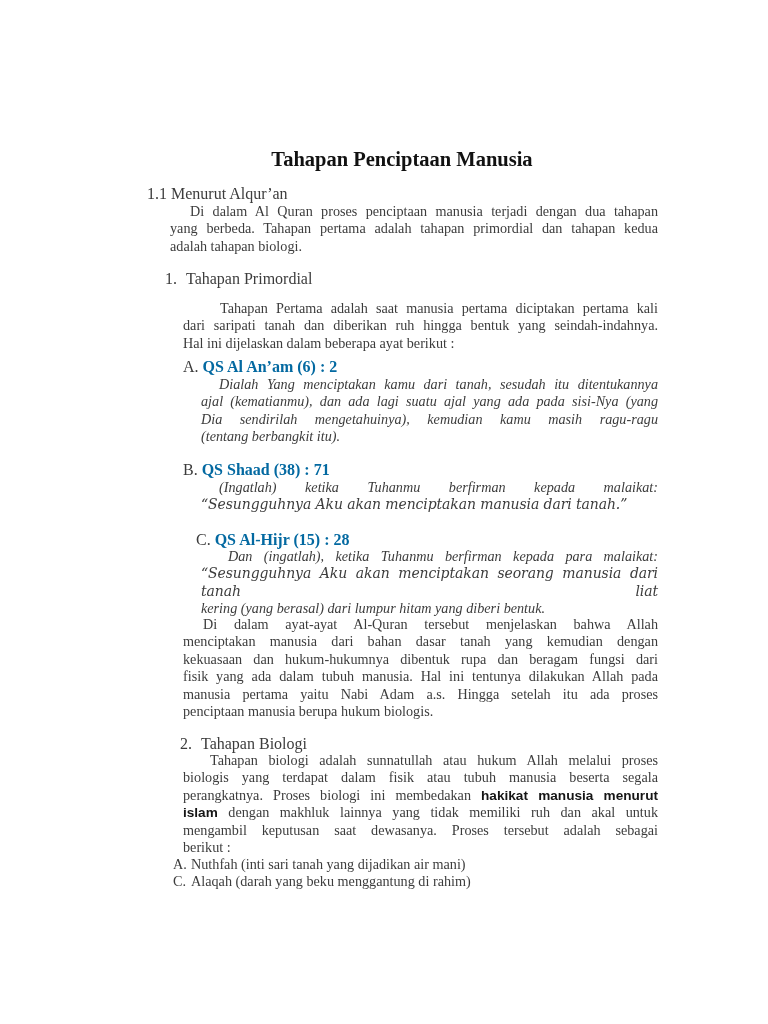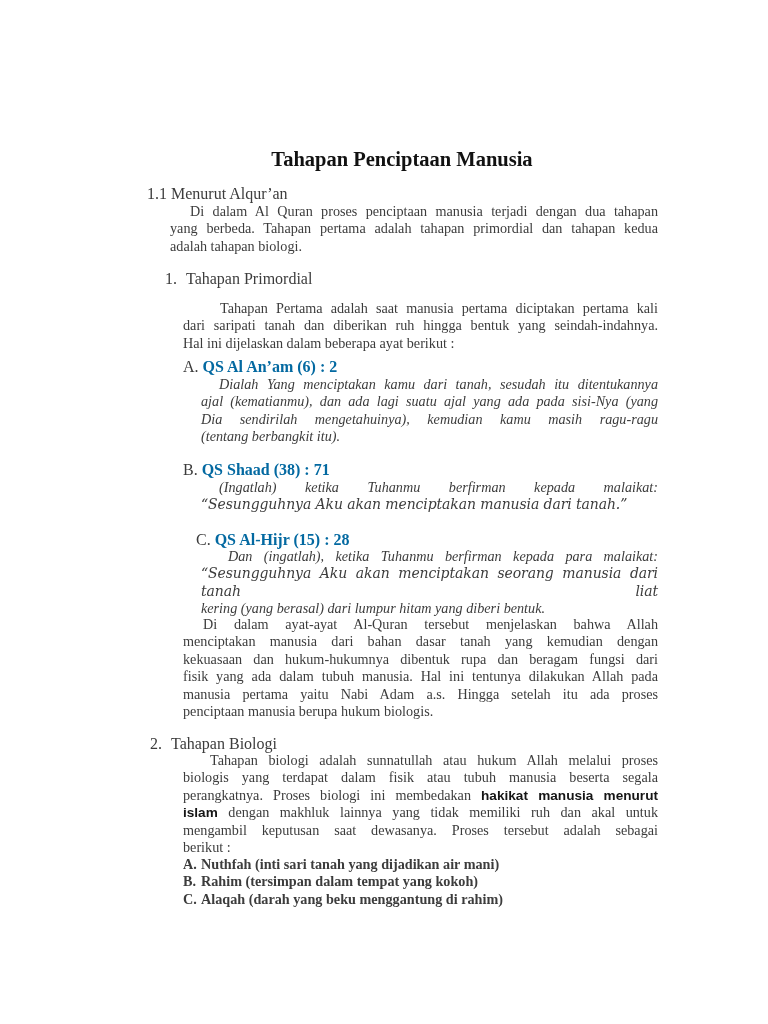--- a/index.html
+++ b/index.html
@@ -75,45 +75,42 @@
 
   <div class="abs para" style="left:183px; top:616px; width:475px;">
     <span class="row ja" style="padding-left: 20px; white-space: normal;">Di dalam ayat-ayat Al-Quran tersebut menjelaskan bahwa Allah</span>
     <span class="row ja" style="white-space: normal;">menciptakan manusia dari bahan dasar tanah yang kemudian dengan</span>
     <span class="row ja" style="white-space: normal;">kekuasaan dan hukum-hukumnya dibentuk rupa dan beragam fungsi dari</span>
     <span class="row ja" style="white-space: normal;">fisik yang ada dalam tubuh manusia. Hal ini tentunya dilakukan Allah pada</span>
     <span class="row ja" style="white-space: normal;">manusia pertama yaitu Nabi Adam a.s. Hingga setelah itu ada proses</span>
     <span class="row">penciptaan manusia berupa hukum biologis.</span>
   </div>
 
-  <div class="abs line" style="left:150px; top:735px;">
+  <div class="abs line" style="left:180px; top:735px;">
     <span>2.</span>
     <span style="margin-left:5px;">Tahapan Biologi</span>
   </div>
 
   <div class="abs para" style="left:183px; top:752px; width:475px;">
     <span class="row ja" style="padding-left: 27px; white-space: normal;">Tahapan biologi adalah sunnatullah atau hukum Allah melalui proses</span>
     <span class="row ja" style="white-space: normal;">biologis yang terdapat dalam fisik atau tubuh manusia beserta segala</span>
     <span class="row ja" style="white-space: normal;">
       <span>perangkatnya. Proses biologi ini membedakan</span>
       <span class="sans-bold">hakikat manusia menurut</span>
     </span>
     <span class="row ja" style="white-space: normal;">
       <span class="sans-bold">islam</span>
       <span>dengan makhluk lainnya yang tidak memiliki ruh dan akal untuk</span>
     </span>
     <span class="row ja" style="white-space: normal;">mengambil keputusan saat dewasanya. Proses tersebut adalah sebagai</span>
     <span class="row">berikut :</span>
   </div>
 
-  <div class="abs para" style="left:183px; top:856px; width:475px;font-weight:bold;">
+  <div class="abs para" style="left:173px; top:856px; width:475px;">
     <span class="row">
       <span style="display:inline-block; width:18px;">A.</span><span>Nuthfah (inti sari tanah yang dijadikan air mani)</span>
-    </span>
-    <span class="row">
-      <span style="display:inline-block; width:18px;">B.</span><span>Rahim (tersimpan dalam tempat yang kokoh)</span>
     </span>
     <span class="row">
       <span style="display:inline-block; width:18px;">C.</span><span>Alaqah (darah yang beku menggantung di rahim)</span>
     </span>
   </div>
 
 </div>
 
 </body></html>

